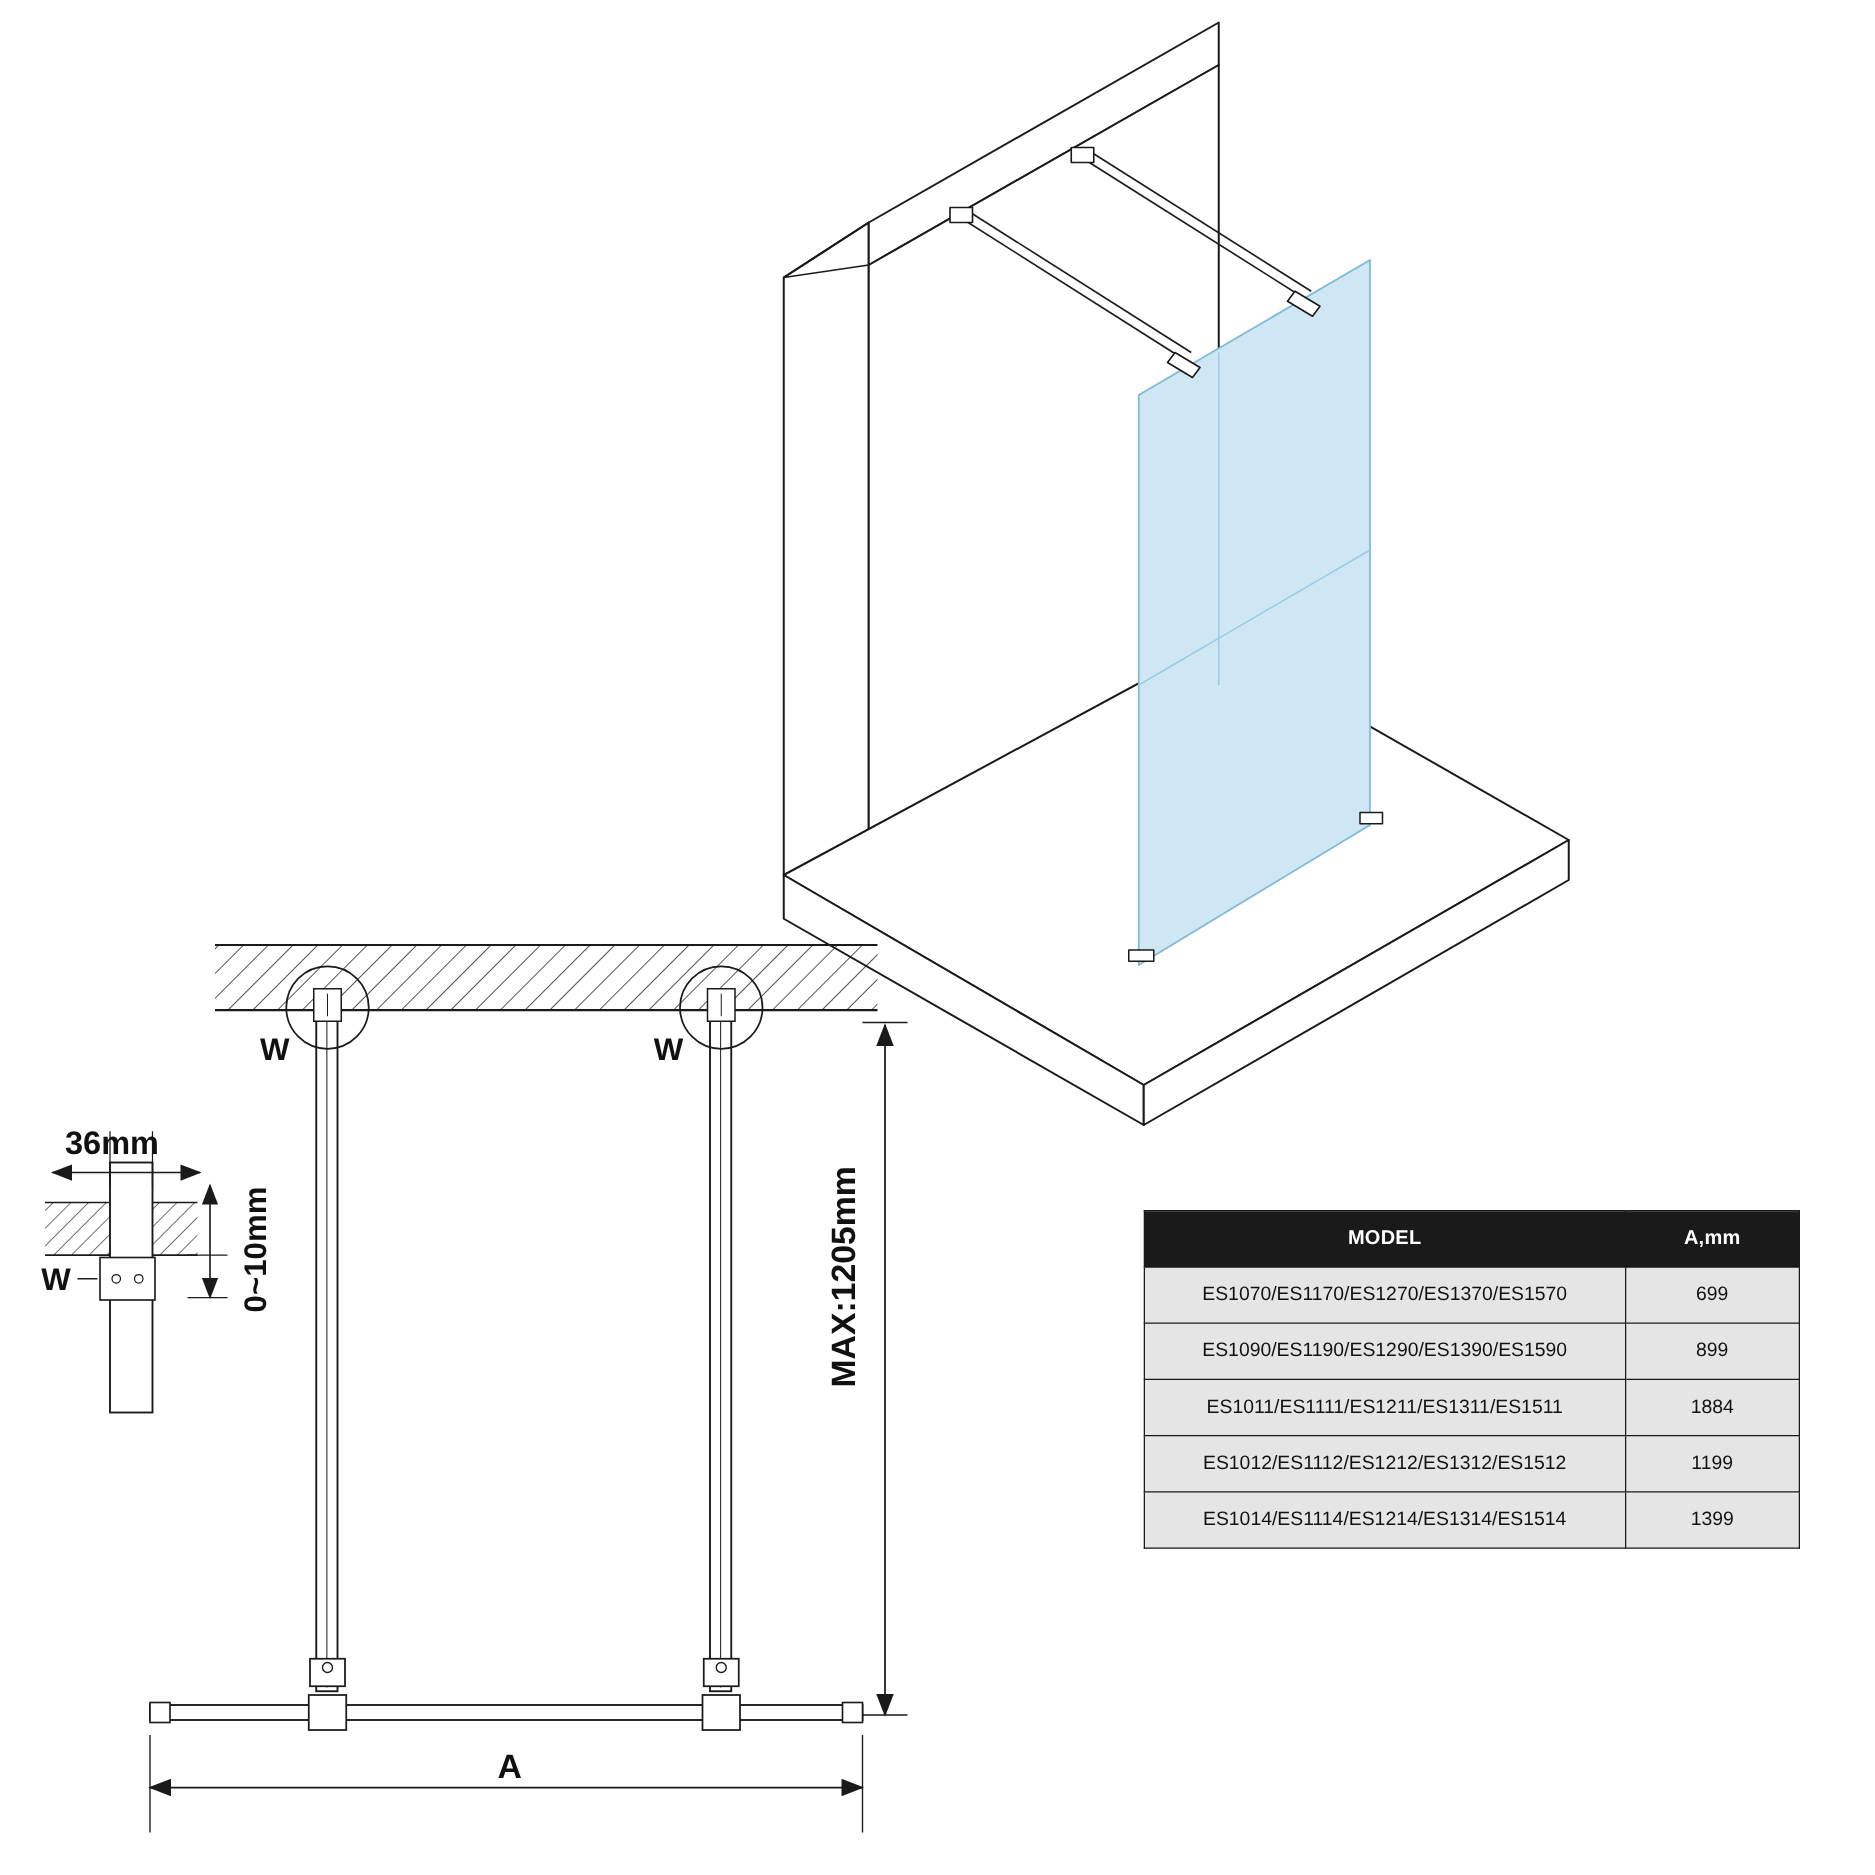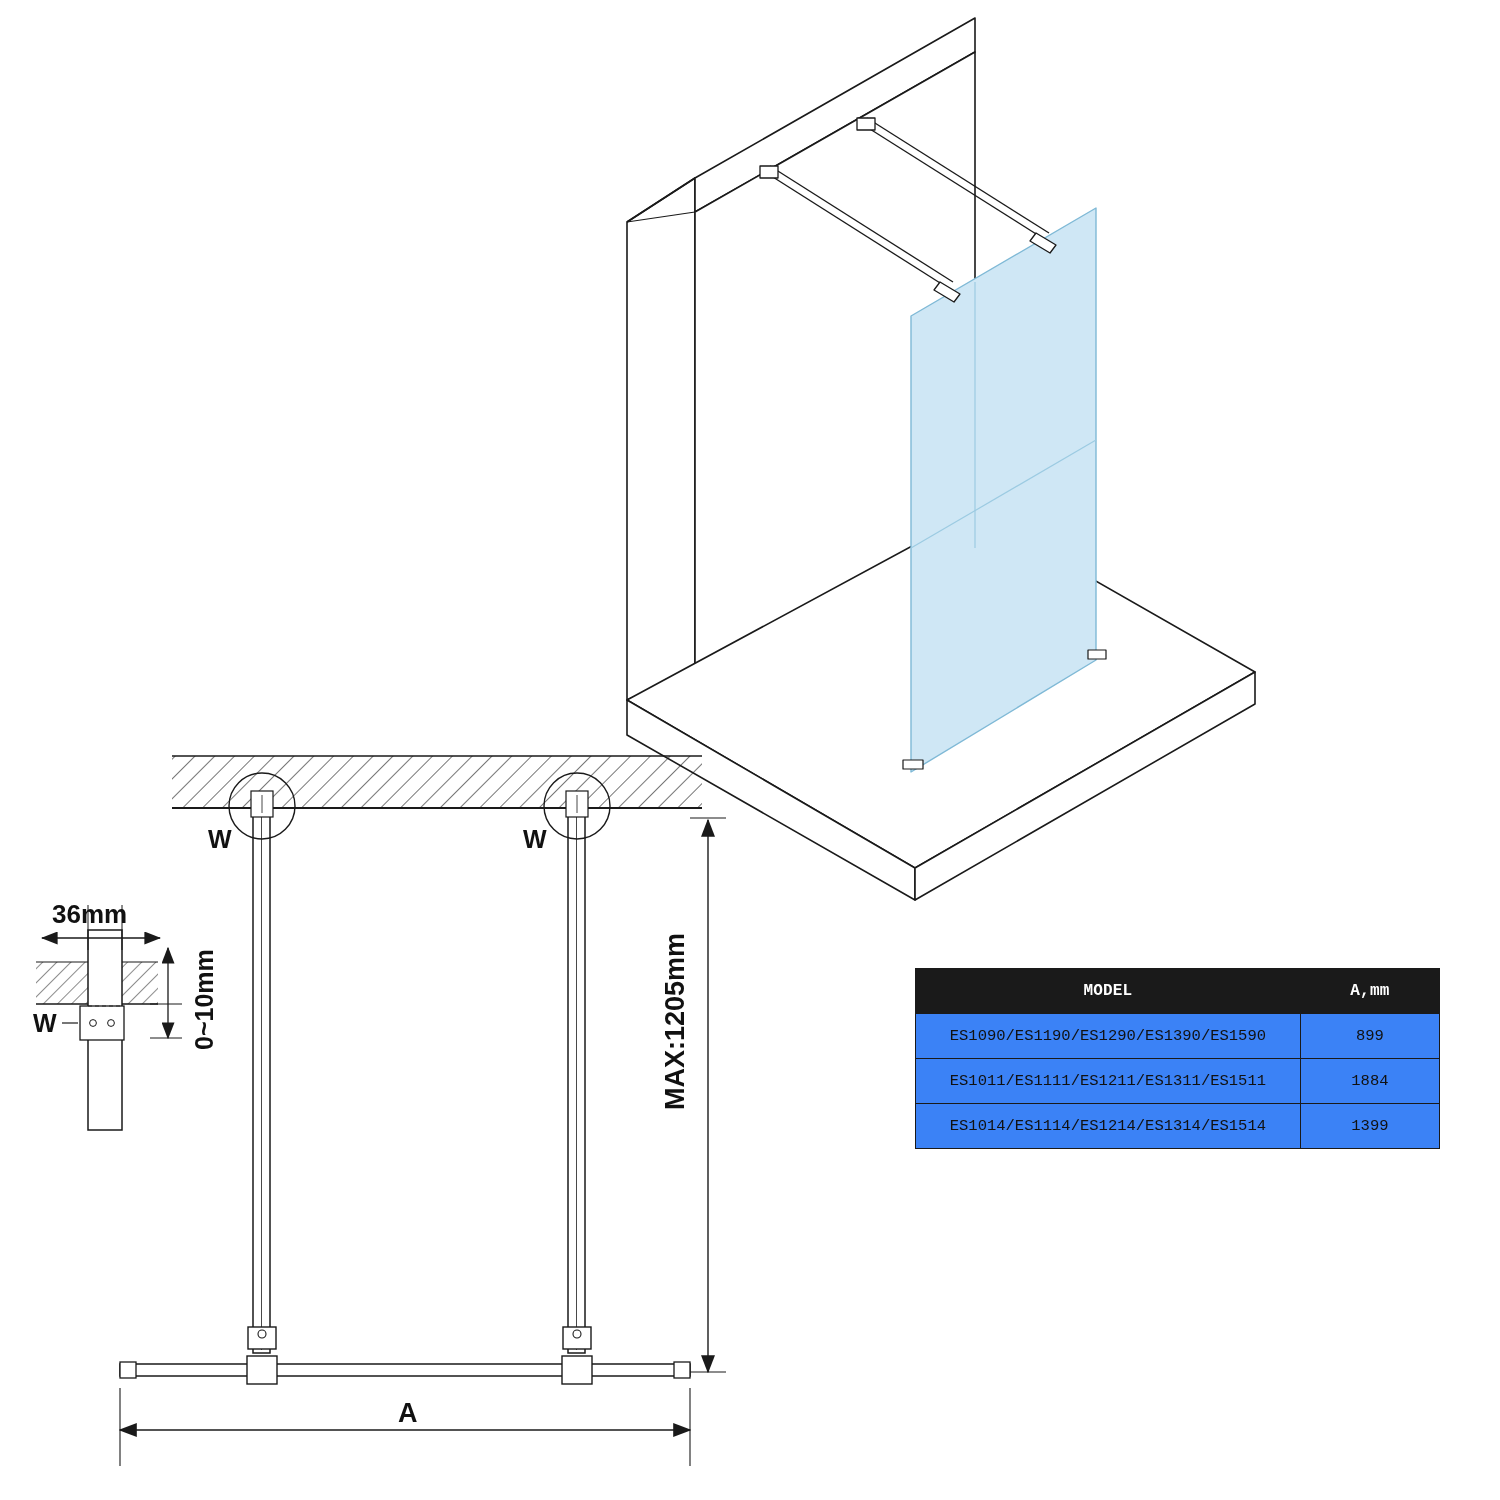--- a/index.html
+++ b/index.html
@@ -26,24 +26,24 @@
     width: 1500px;
     height: 1500px;
   }
   
   .spec-table {
     position: absolute;
     left: 915px;
     top: 968px;
     width: 525px;
     border-collapse: collapse;
-    font-family: Liberation Mono, monospace;
+    font-family: Liberation Sans, sans-serif;
     font-size: 15.5px;
     color: #111;
-    background: #3b82f6;
+    background: #e5e5e5;
   }
   .spec-table th, .spec-table td {
     border: 1px solid #1a1a1a;
     padding: 0;
     height: 44px;
     vertical-align: middle;
   }
   .spec-table thead th {
     background: #1a1a1a;
     color: #ffffff;
@@ -199,27 +199,35 @@
 
   <table class="spec-table">
     <thead>
       <tr>
         <th class="col-model">MODEL</th>
         <th class="col-a">A,mm</th>
       </tr>
     </thead>
     <tbody>
       <tr>
+        <td class="model">ES1070/ES1170/ES1270/ES1370/ES1570</td>
+        <td class="aval">699</td>
+      </tr>
+      <tr>
         <td class="model">ES1090/ES1190/ES1290/ES1390/ES1590</td>
         <td class="aval">899</td>
       </tr>
       <tr>
         <td class="model">ES1011/ES1111/ES1211/ES1311/ES1511</td>
         <td class="aval">1884</td>
       </tr>
       <tr>
+        <td class="model">ES1012/ES1112/ES1212/ES1312/ES1512</td>
+        <td class="aval">1199</td>
+      </tr>
+      <tr>
         <td class="model">ES1014/ES1114/ES1214/ES1314/ES1514</td>
         <td class="aval">1399</td>
       </tr>
     </tbody>
   </table>
 
 </div>
 
 </body></html>

